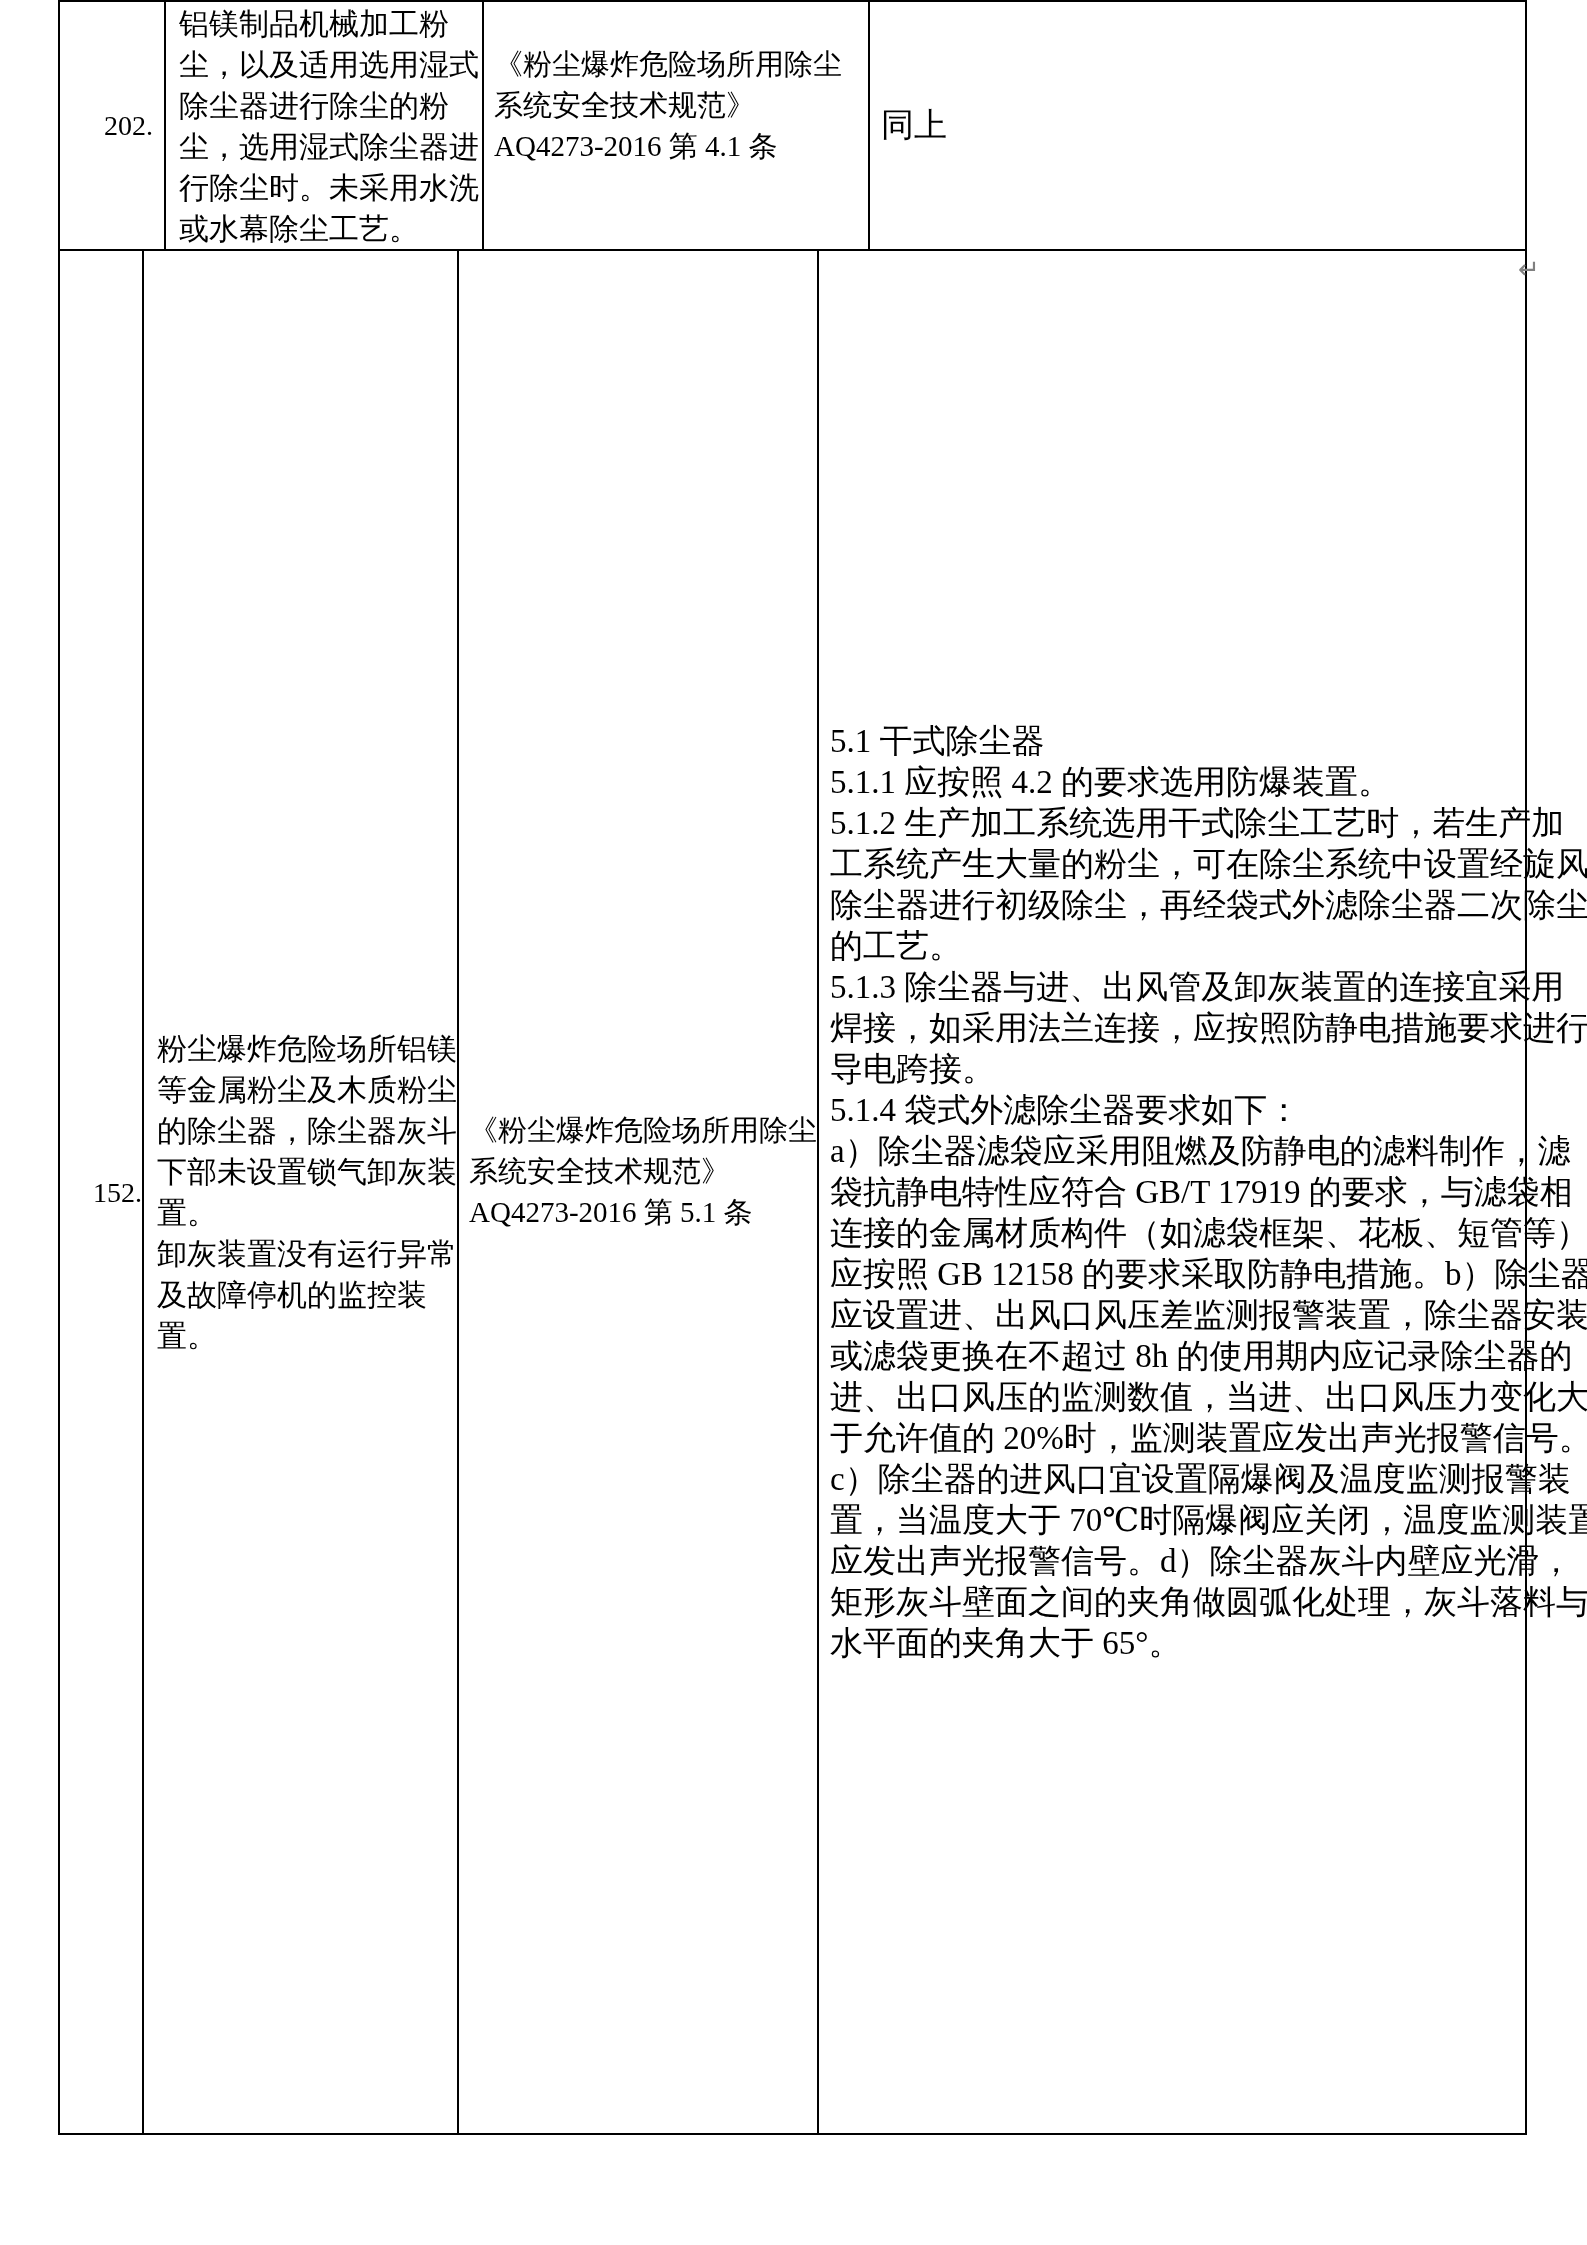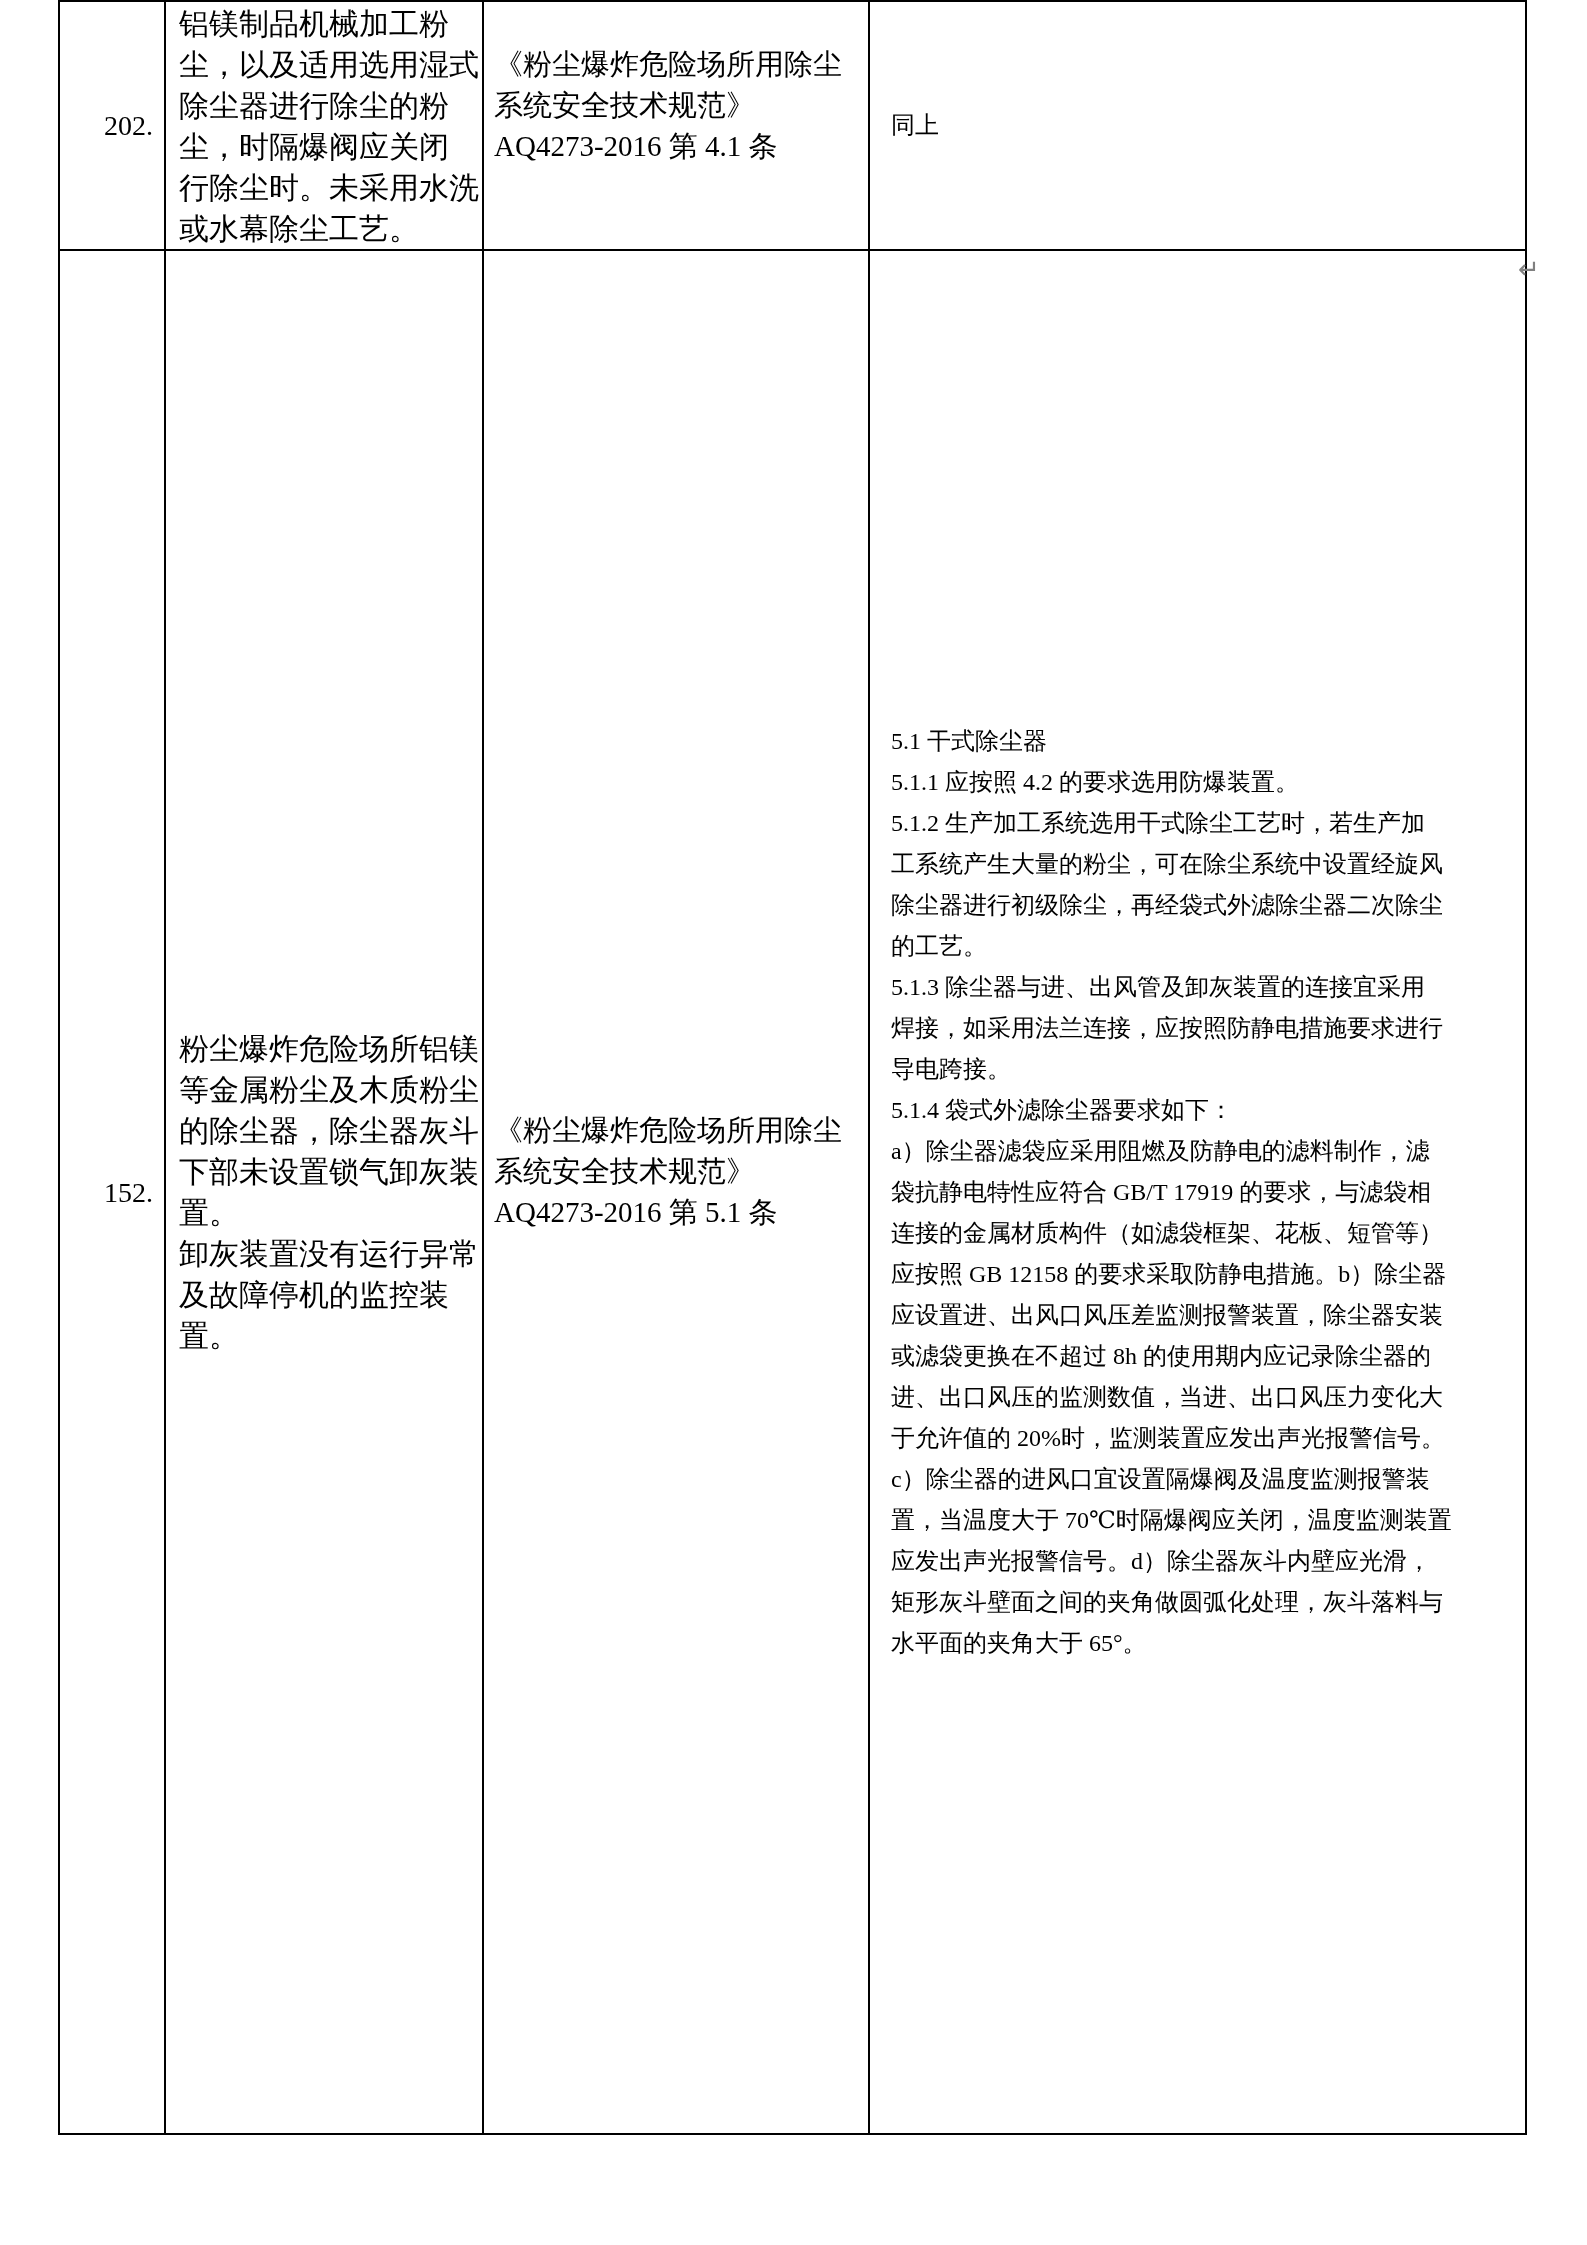--- a/index.html
+++ b/index.html
@@ -58,22 +58,22 @@
     font-size: 30px;
   }
   .col-basis {
     width: 386px;
     border-right: 2px solid #000000;
     padding-left: 10px;
     font-size: 29px;
   }
   .col-detail {
     flex: 1 1 auto;
-    padding-left: 21px;
-    font-size: 24px;
+    padding-left: 11px;
+    font-size: 33px;
     border-radius: 29px;
   }
   .txt {
     line-height: 41px;
     white-space: pre;
   }
   
   .extra-line {
     padding-bottom: 41px;
   }
@@ -95,21 +95,21 @@
   <div class="reg-table">
 
     <div class="t-row row-202">
       <div class="cell col-num">
         <div class="txt">202.</div>
       </div>
       <div class="cell col-problem">
         <div class="txt">铝镁制品机械加工粉
 尘，以及适用选用湿式
 除尘器进行除尘的粉
-尘，时隔爆阀应关闭
+尘，选用湿式除尘器进
 行除尘时。未采用水洗
 或水幕除尘工艺。</div>
       </div>
       <div class="cell col-basis">
         <div class="txt extra-line">《粉尘爆炸危险场所用除尘
 系统安全技术规范》
 AQ4273-2016 第 4.1 条</div>
       </div>
       <div class="cell col-detail">
         <div class="txt">同上</div>

